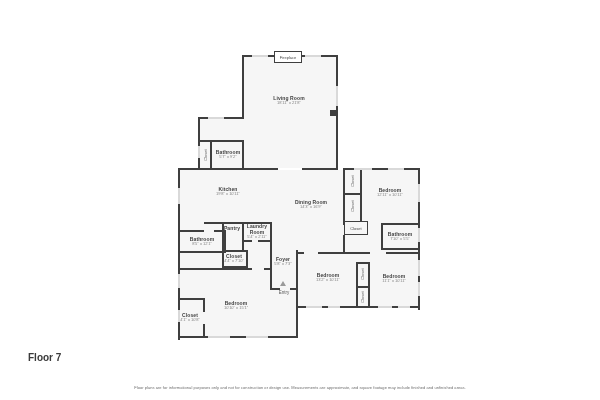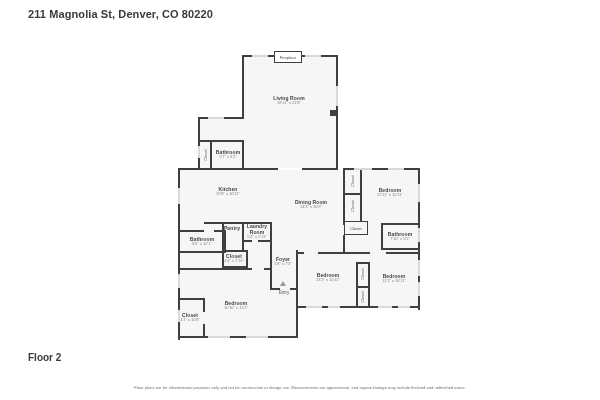--- a/index.html
+++ b/index.html
@@ -23,21 +23,20 @@
   .vl{position:absolute;transform:translate(-50%,-50%) rotate(-90deg);font-size:4px;color:#5a5a5a;white-space:nowrap;}
   .entry-tri{position:absolute;width:0;height:0;border-left:3.5px solid transparent;
              border-right:3.5px solid transparent;border-bottom:5px solid #9a9a9a;}
   .entry-lb{position:absolute;transform:translate(-50%,0);font-size:4.5px;color:#5a5a5a;}
 </style>
 </head>
 <body>
 
 <div id="page">
 
-  <div class="title">211 Magnolia St, Denver, CO 80220</div>
 
   <div class="fl" style="left:242px;top:57px;width:94px;height:111px"></div>
   <div class="fl" style="left:200px;top:119px;width:42px;height:49px"></div>
   <div class="fl" style="left:180px;top:170px;width:238px;height:136px"></div>
   <div class="fl" style="left:180px;top:306px;width:116px;height:30px"></div>
 
   <i class="wl" style="left:242px;top:55px;width:96px;height:2px"></i>
   <i class="wl" style="left:242px;top:55px;width:2px;height:64px"></i>
   <i class="wl" style="left:336px;top:55px;width:2px;height:115px"></i>
   <i class="wl" style="left:200px;top:117px;width:44px;height:2px"></i>
@@ -179,15 +178,15 @@
   </div>
   <div class="rl" style="left:236px;top:305px">
     <b>Bedroom</b>
     <span>10'10" x 15'1"</span>
   </div>
   <div class="rl" style="left:190px;top:317px">
     <b>Closet</b>
     <span>4'1" x 10'8"</span>
   </div>
 
-  <div class="floor-label">Floor 2</div>
+  <div class="floor-label">Floor 7</div>
   <div class="disclaimer">Floor plans are for informational purposes only and not for construction or design use. Measurements are approximate, and square footage may include finished and unfinished areas.</div>
 </div>
 
 </body></html>

